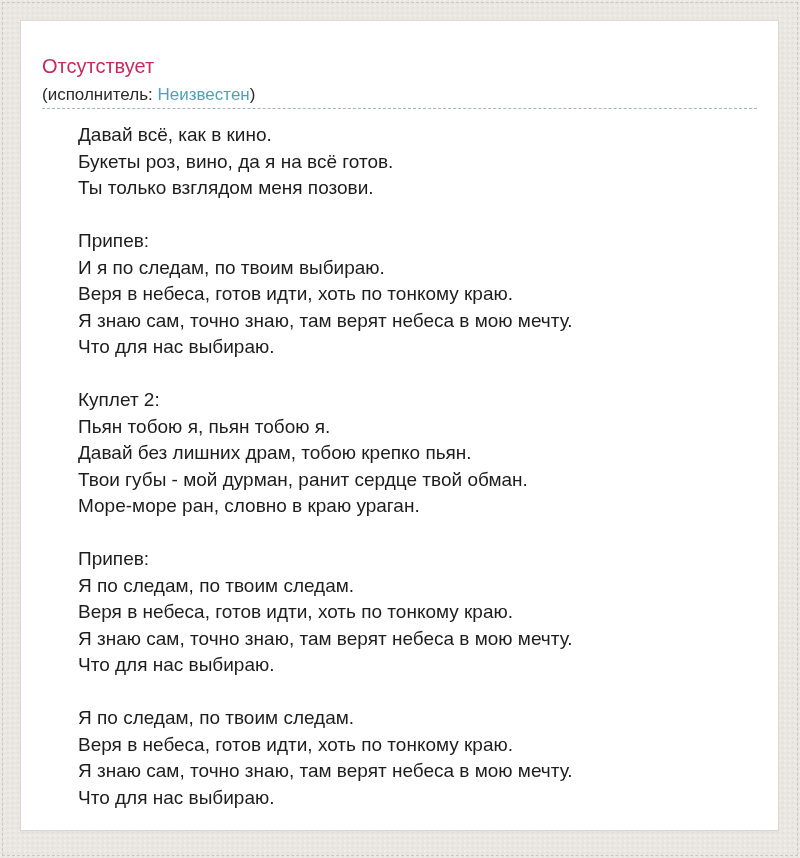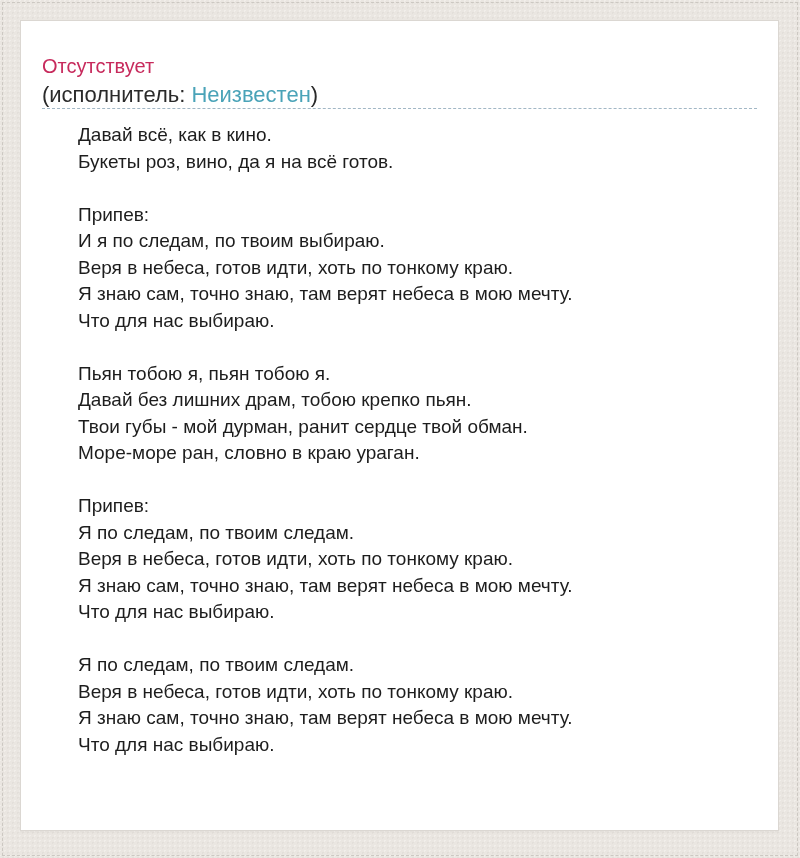--- a/index.html
+++ b/index.html
@@ -41,21 +41,21 @@
     border-bottom: 1px dashed #a2b7c5;
   }
   .song-title {
     margin: 13px 0 3px 0;
     font-size: 20px;
     line-height: 32px;
     font-weight: 400;
     color: #c72a5c;
   }
   .artist-line {
-    font-size: 22px;
+    font-size: 17px;
     line-height: 20px;
     color: #2a2a2a;
   }
   .artist-link {
     color: #4aa3b8;
     text-decoration: none;
     cursor: pointer;
   }
   .lyrics {
     margin: 13px 21px 0 21px;
@@ -75,29 +75,31 @@
 <div class="card">
   <div class="header">
     <h1 class="song-title">Отсутствует</h1>
     <div class="artist-line"><span>(исполнитель: </span><a class="artist-link">Неизвестен</a><span>)</span></div>
   </div>
 
   <div class="lyrics">
       <div class="stanza">
         <div class="line">Давай всё, как в кино.</div>
         <div class="line">Букеты роз, вино, да я на всё готов.</div>
+        <div class="line">Ты только взглядом меня позови.</div>
       </div>
       <div class="stanza">
         <div class="line">Припев:</div>
         <div class="line">И я по следам, по твоим выбираю.</div>
         <div class="line">Веря в небеса, готов идти, хоть по тонкому краю.</div>
         <div class="line">Я знаю сам, точно знаю, там верят небеса в мою мечту.</div>
         <div class="line">Что для нас выбираю.</div>
       </div>
       <div class="stanza">
+        <div class="line">Куплет 2:</div>
         <div class="line">Пьян тобою я, пьян тобою я.</div>
         <div class="line">Давай без лишних драм, тобою крепко пьян.</div>
         <div class="line">Твои губы - мой дурман, ранит сердце твой обман.</div>
         <div class="line">Море-море ран, словно в краю ураган.</div>
       </div>
       <div class="stanza">
         <div class="line">Припев:</div>
         <div class="line">Я по следам, по твоим следам.</div>
         <div class="line">Веря в небеса, готов идти, хоть по тонкому краю.</div>
         <div class="line">Я знаю сам, точно знаю, там верят небеса в мою мечту.</div>

